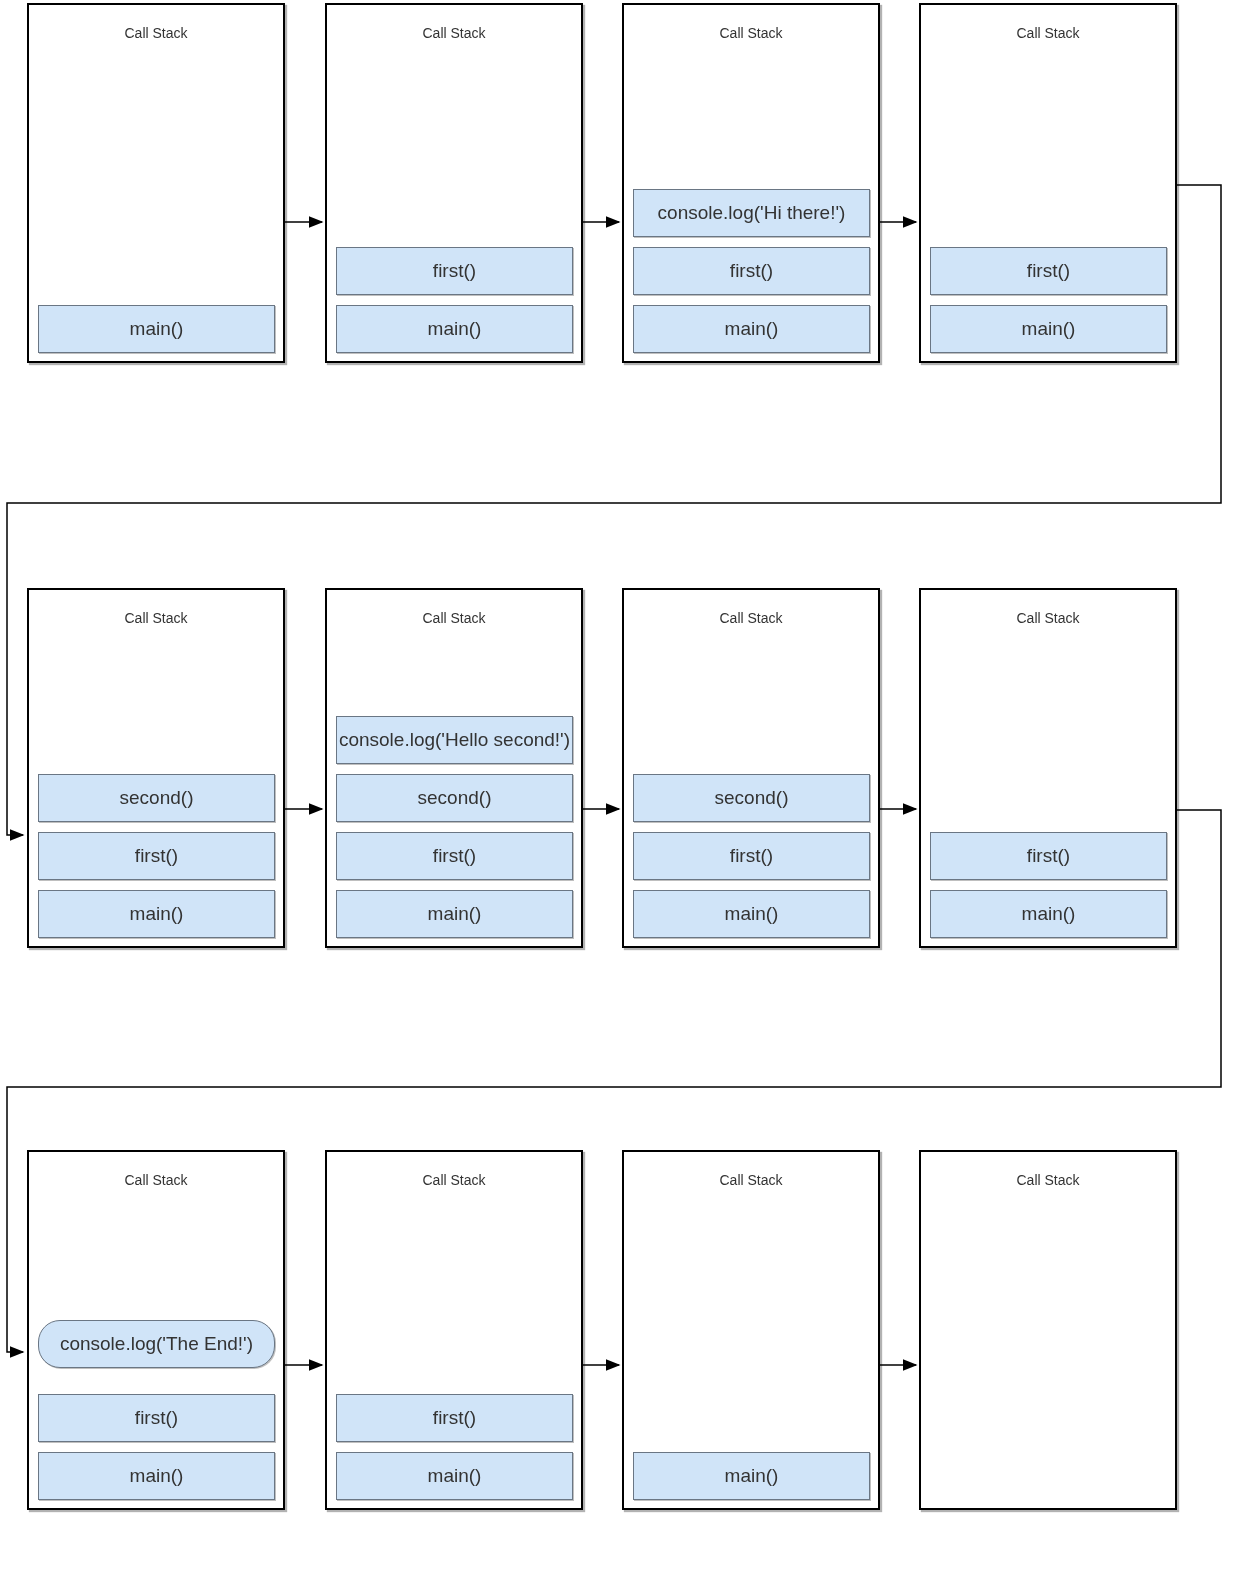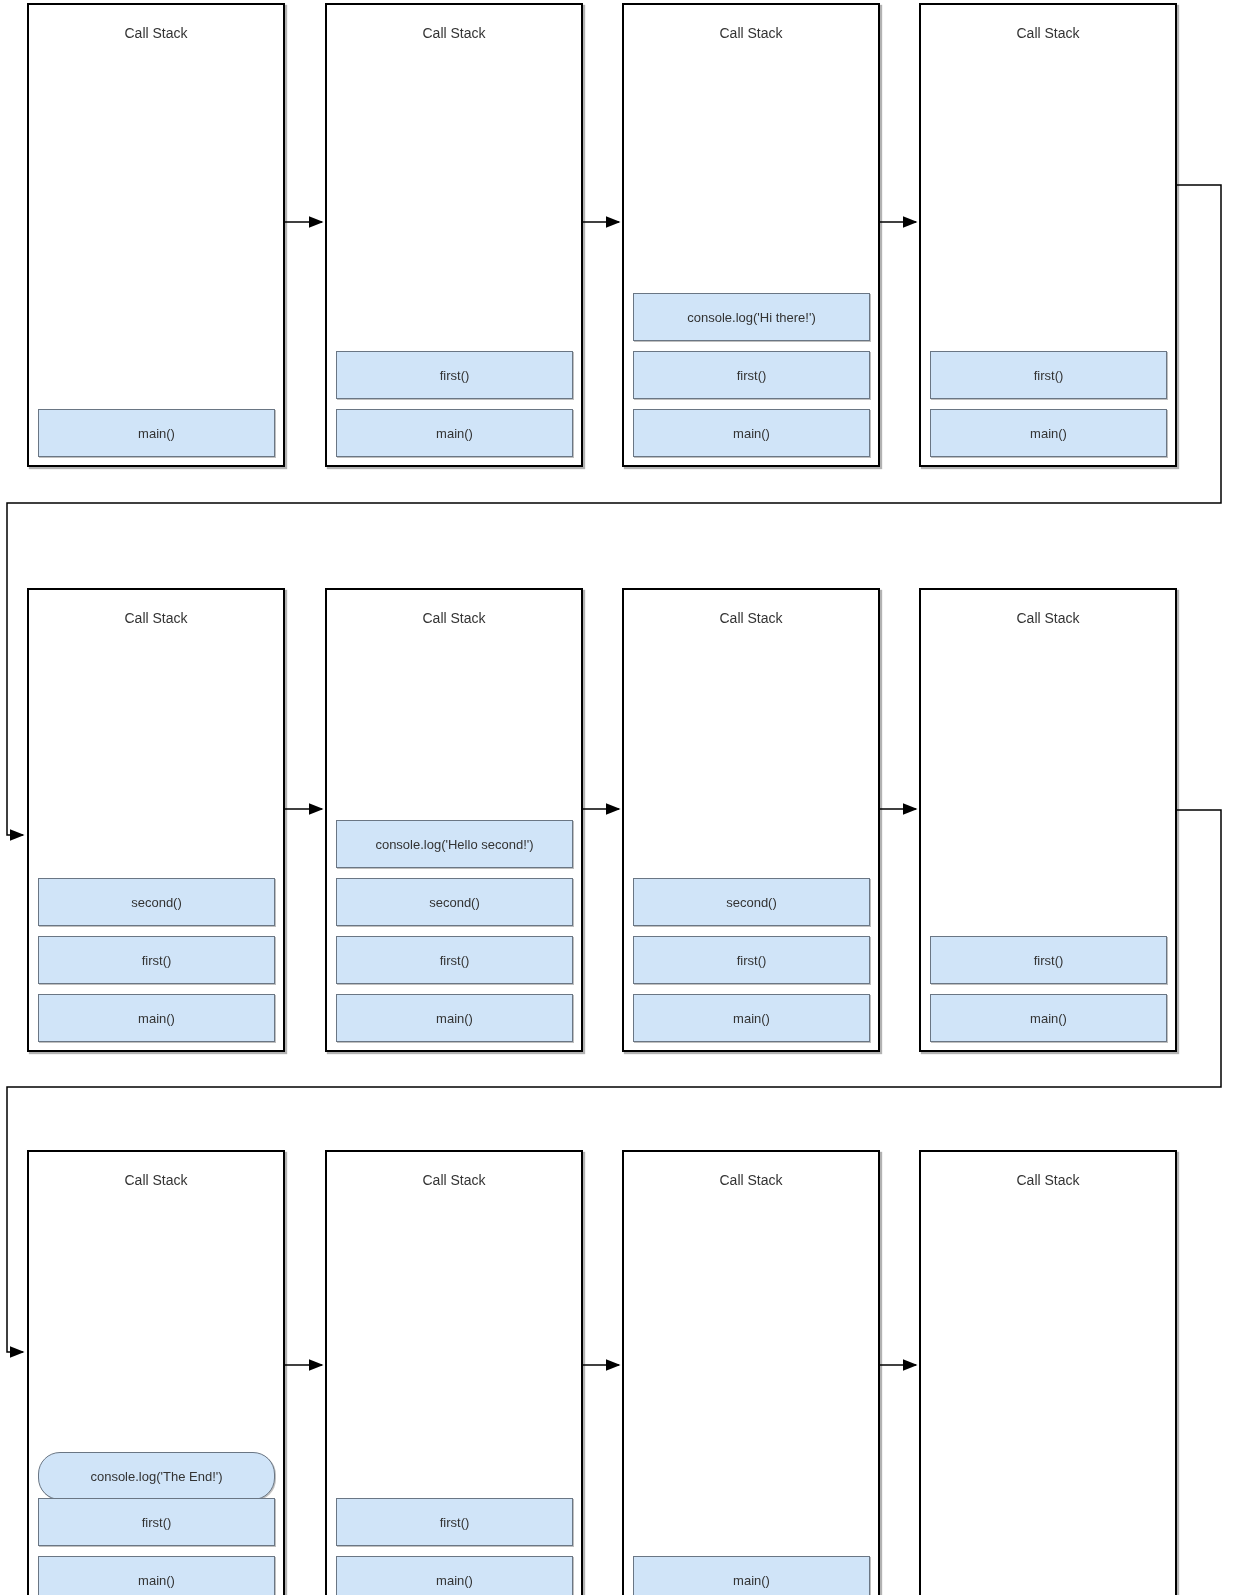--- a/index.html
+++ b/index.html
@@ -19,21 +19,21 @@
     position: absolute;
     left: 0;
     top: 0;
     width: 1240px;
     height: 1595px;
     pointer-events: none;
   }
   .panel {
     position: absolute;
     width: 258px;
-    height: 464px;
+    height: 360px;
     background: #ffffff;
     border: 2px solid var(--panel-border, #000);
     box-sizing: border-box;
     box-shadow: 2px 2px 1px rgba(0,0,0,0.30);
   }
   .panel-title {
     position: absolute;
     top: 20px;
     left: 0;
     width: 100%;
@@ -46,21 +46,21 @@
     left: 9px;
     width: 237px;
     height: 48px;
     box-sizing: border-box;
     background: var(--frame-fill, #d0e4f8);
     border: 1px solid var(--frame-border, #6a7684);
     box-shadow: 1px 1px 0 rgba(0,0,0,0.25);
     display: flex;
     align-items: center;
     justify-content: center;
-    font-size: 13px;
+    font-size: 19px;
     color: var(--text-color, #333);
     white-space: nowrap;
   }
 </style>
 </head>
 <body>
 
 <div id="canvas">
   <svg id="connectors" viewBox="0 0 1240 1595" xmlns="http://www.w3.org/2000/svg">
       <defs>
@@ -119,21 +119,21 @@
       <div class="frame" style="bottom: 66px;">first()</div>
       <div class="frame" style="bottom: 8px;">main()</div>
     </div>
     <div class="panel" style="left: 919px; top: 588px;">
     <div class="panel-title">Call Stack</div>
   <div class="frame" style="bottom: 66px;">first()</div>
       <div class="frame" style="bottom: 8px;">main()</div>
     </div>
     <div class="panel" style="left: 27px; top: 1150px;">
     <div class="panel-title">Call Stack</div>
-  <div class="frame" style="bottom: 112px; border-radius: 22px;">console.log('The End!')</div>
+  <div class="frame" style="bottom: 140px; border-radius: 22px;">console.log('The End!')</div>
       <div class="frame" style="bottom: 66px;">first()</div>
       <div class="frame" style="bottom: 8px;">main()</div>
     </div>
     <div class="panel" style="left: 325px; top: 1150px;">
     <div class="panel-title">Call Stack</div>
   <div class="frame" style="bottom: 66px;">first()</div>
       <div class="frame" style="bottom: 8px;">main()</div>
     </div>
     <div class="panel" style="left: 622px; top: 1150px;">
     <div class="panel-title">Call Stack</div>

